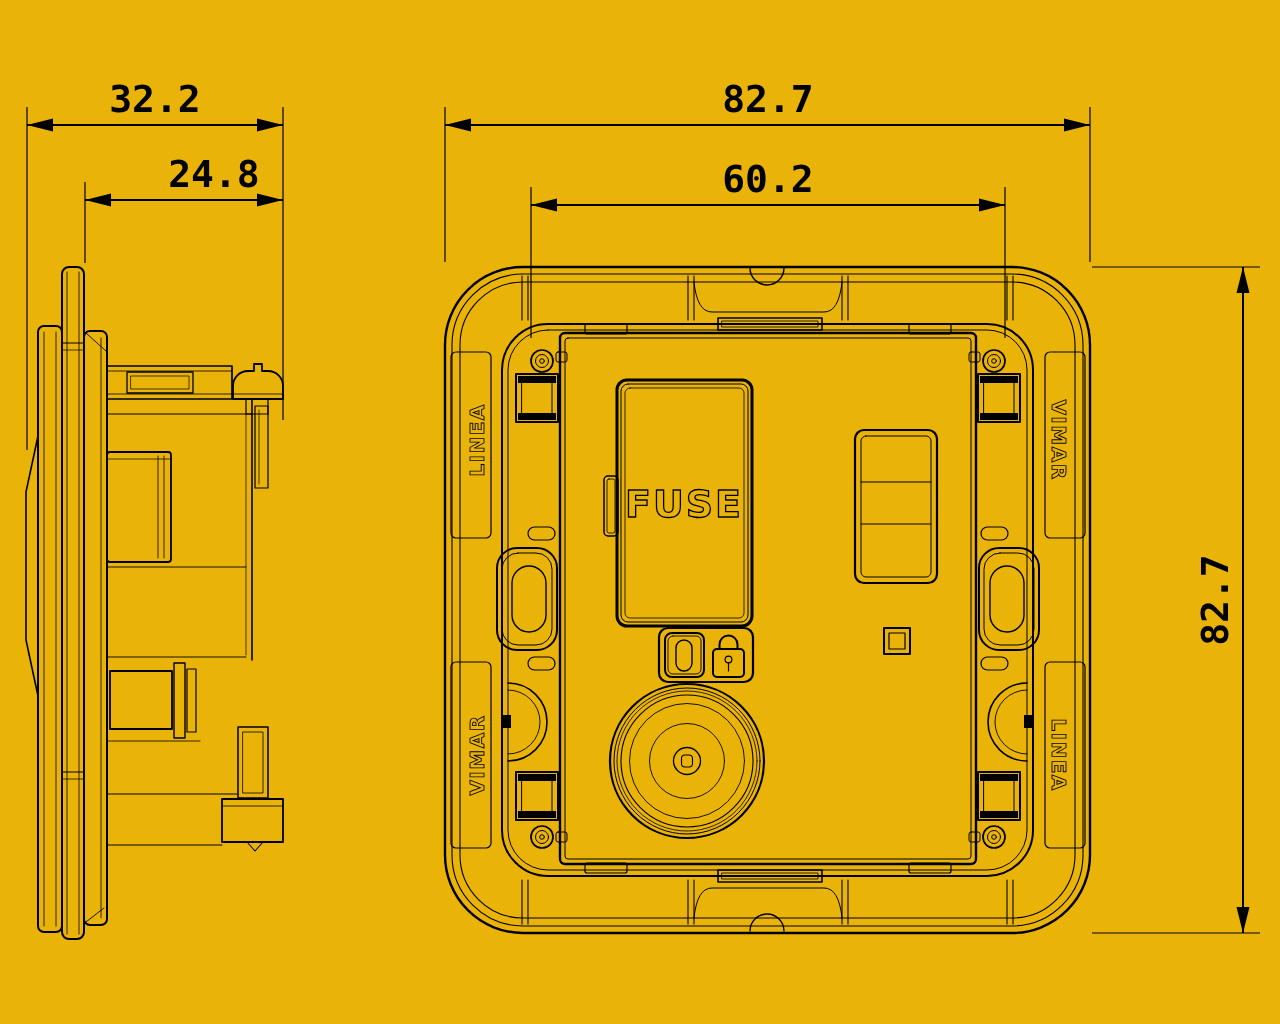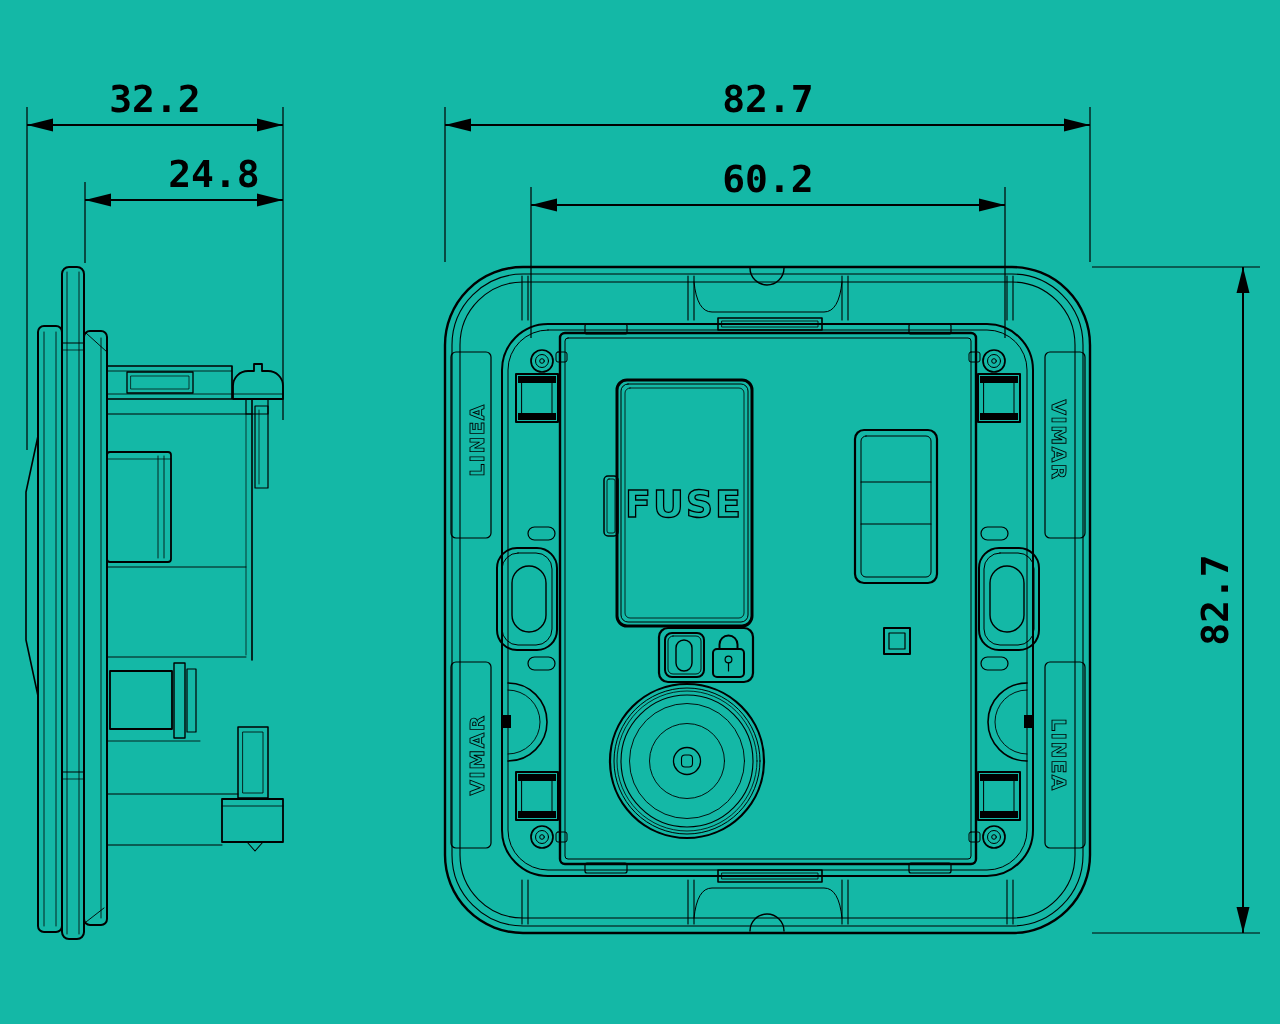--- a/index.html
+++ b/index.html
@@ -1,16 +1,16 @@
 <!DOCTYPE html>
 <html><head>
 <meta charset="utf-8">
 <style>
   html,body{margin:0;padding:0;background:#ffffff;}
-  #canvas{width:1280px;height:1024px;background:#14b8a6;position:relative;overflow:hidden;}
+  #canvas{width:1280px;height:1024px;background:#eab308;position:relative;overflow:hidden;}
   svg{display:block;}
   .ln{fill:none;stroke:#000;stroke-linejoin:round;stroke-linecap:round;}
   .fillk{fill:#000;stroke:none;}
   .dimline{fill:none;stroke:#000;stroke-width:2;}
   .extline{fill:none;stroke:#000;stroke-width:1.2;}
   .arrow{fill:#000;stroke:none;}
   text.dimtxt{font-family:"DejaVu Sans Mono",monospace;font-weight:bold;font-size:38px;fill:#000;text-anchor:middle;}
   text.engr{font-family:"DejaVu Sans",sans-serif;font-weight:bold;fill:none;stroke:#000;text-anchor:middle;}
   text.engr-big{font-size:38px;stroke-width:1.3;letter-spacing:2px;}
   text.engr-sm{font-size:20px;stroke-width:0.9;letter-spacing:1.5px;}

